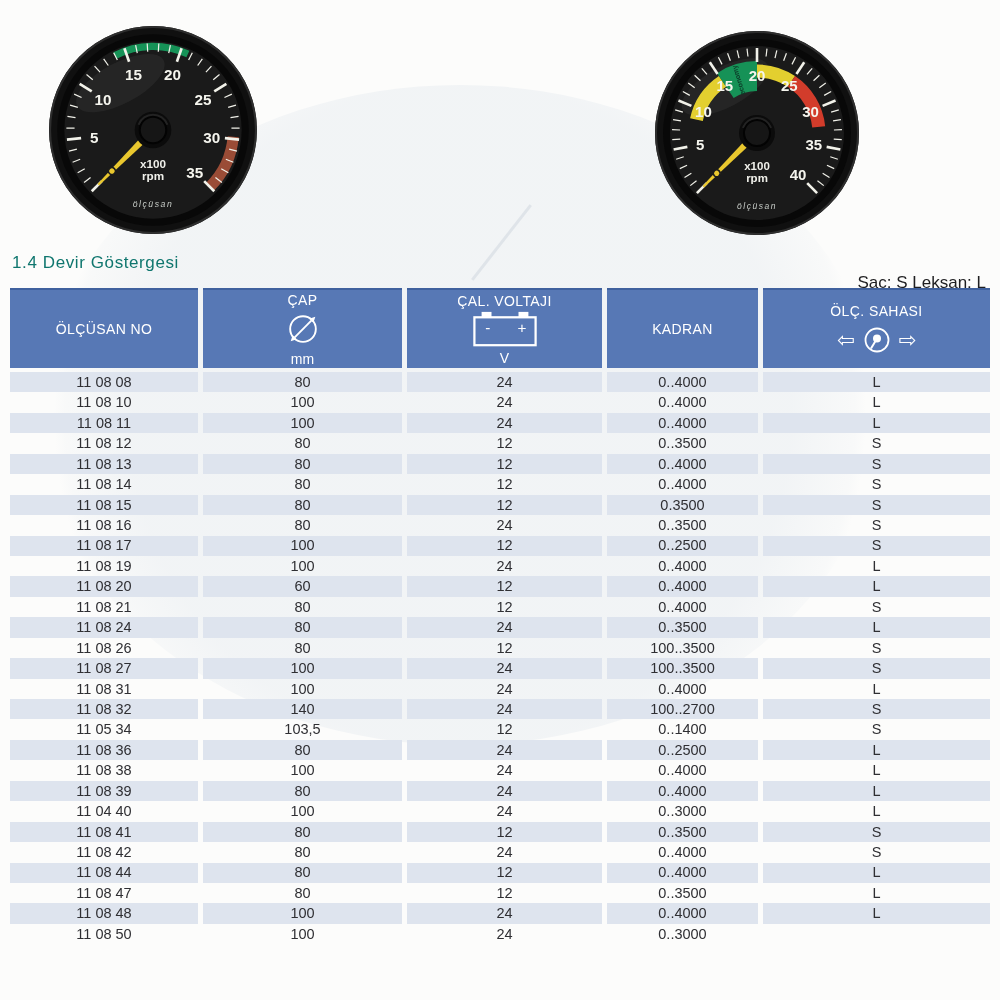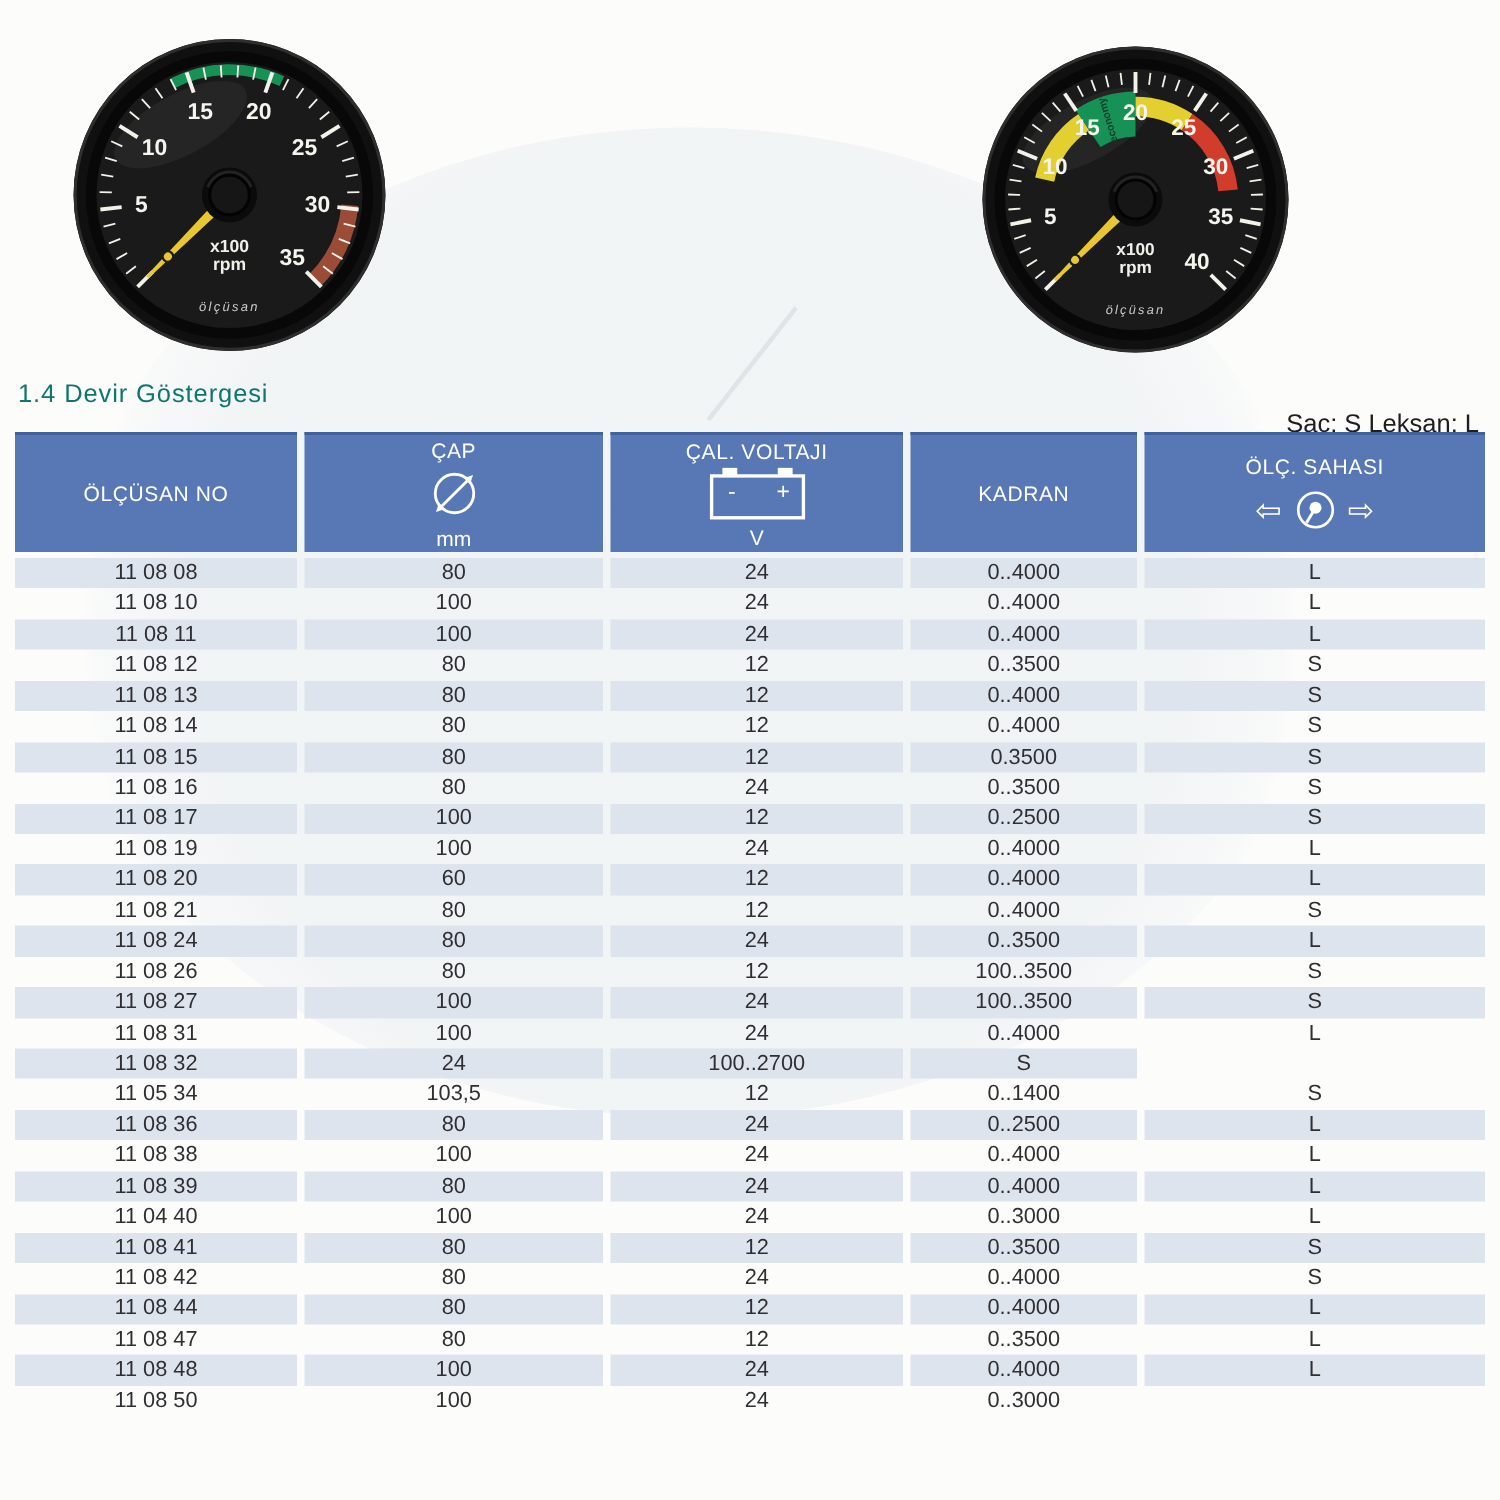--- a/index.html
+++ b/index.html
@@ -343,20 +343,21 @@
         </div>
         <div class="trow">
           <div class="tcell">11 08 31</div>
           <div class="tcell">100</div>
           <div class="tcell">24</div>
           <div class="tcell">0..4000</div>
           <div class="tcell">L</div>
         </div>
         <div class="trow shaded">
           <div class="tcell">11 08 32</div>
+          <div class="tcell">140</div>
           <div class="tcell">24</div>
           <div class="tcell">100..2700</div>
           <div class="tcell">S</div>
         </div>
         <div class="trow">
           <div class="tcell">11 05 34</div>
           <div class="tcell">103,5</div>
           <div class="tcell">12</div>
           <div class="tcell">0..1400</div>
           <div class="tcell">S</div>

